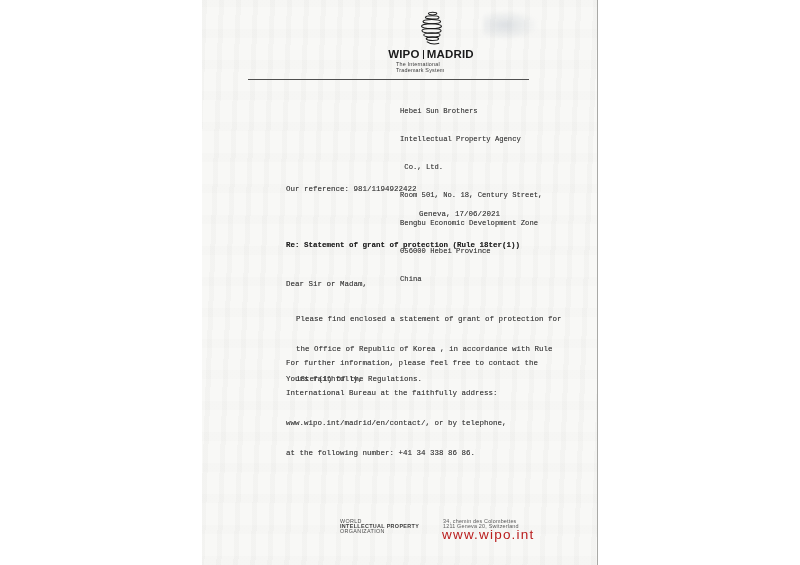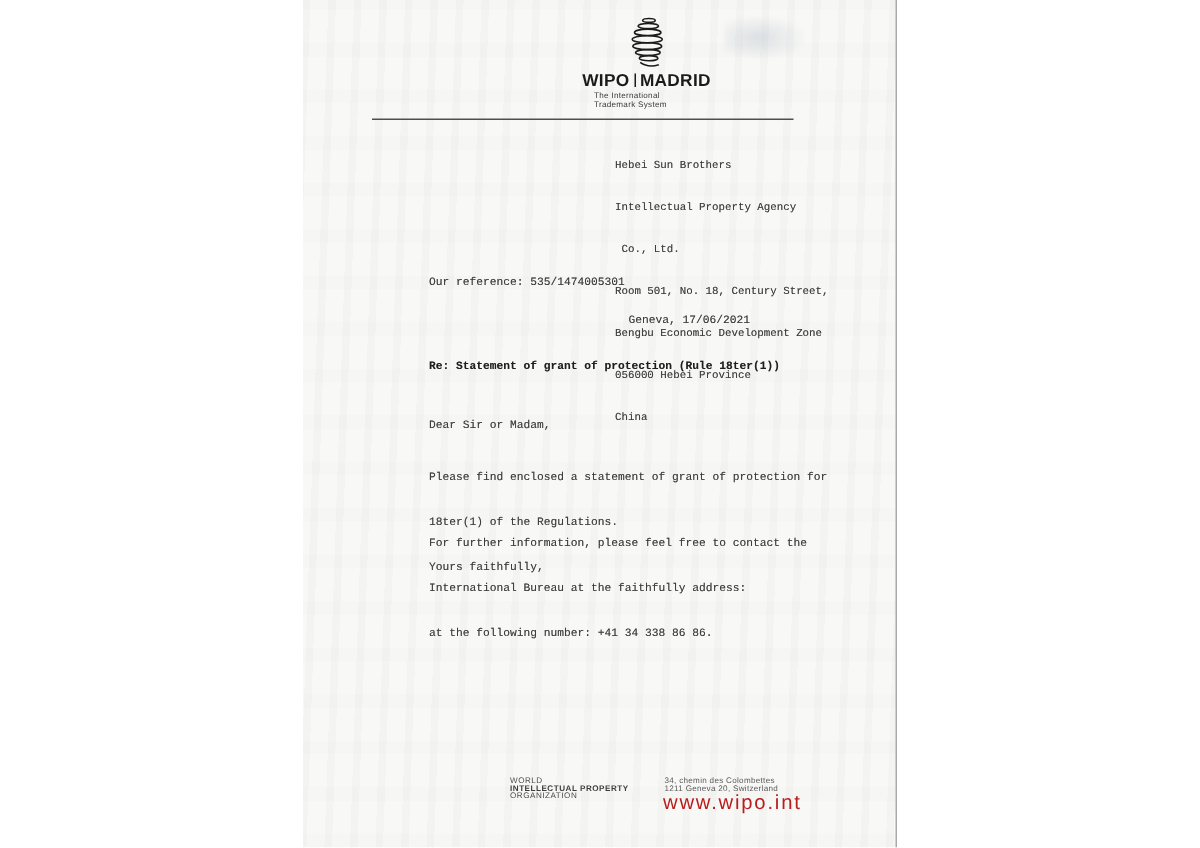--- a/index.html
+++ b/index.html
@@ -68,28 +68,28 @@
   }
 
   
   .mono {
     font-family: "Liberation Mono", "DejaVu Sans Mono", monospace;
     font-size: 7.5px; line-height: 10px;
     color: #3d3d3d;
     white-space: pre;
     text-shadow: 0 0 0.4px rgba(70,70,70,0.55);
   }
-  .addr { position: absolute; left: 208px; top: 87px; font-family: Liberation Mono, monospace; }
+  .addr { position: absolute; left: 198px; top: 87px; font-family: Liberation Mono, monospace; }
   .addr .line { font-size: 7.2px; line-height: 8px; }
   .ref       { position: absolute; left: 84px;  top: 184px; }
   .dateline  { position: absolute; left: 217px; top: 209px; }
   .subject   { position: absolute; left: 84px;  top: 240px; font-weight: bold; color: #1f1f1f; }
   .regline   { position: absolute; left: 84px;  top: 254px; }
   .salute    { position: absolute; left: 84px;  top: 279px; }
-  .para1     { position: absolute; left: 84px;  top: 294px; }
+  .para1     { position: absolute; left: 94px;  top: 294px; }
   .para2     { position: absolute; left: 84px;  top: 338px; }
   .closing   { position: absolute; left: 84px;  top: 374px; }
   .signature { position: absolute; left: 84px;  top: 391px; width: 292px; text-align: center; }
   .signature .line { line-height: 10.5px; }
 
   
   .footer-org {
     position: absolute; left: 138px; top: 519px;
     font-size: 5.4px; line-height: 5.2px;
     letter-spacing: 0.35px;
@@ -144,35 +144,37 @@
   <div class="addr mono">
     <div class="line">Hebei Sun Brothers</div>
     <div class="line">Intellectual Property Agency</div>
     <div class="line"> Co., Ltd.</div>
     <div class="line">Room 501, No. 18, Century Street,</div>
     <div class="line">Bengbu Economic Development Zone</div>
     <div class="line">056000 Hebei Province</div>
     <div class="line">China</div>
   </div>
 
-  <div class="ref mono">Our reference: 535/1474005301</div>
+  <div class="ref mono">Our reference: 981/1194922422</div>
   <div class="dateline mono">Geneva, 17/06/2021</div>
 
   <div class="subject mono">Re: Statement of grant of protection (Rule 18ter(1))</div>
 
   <div class="salute mono">Dear Sir or Madam,</div>
 
   <div class="para1 mono">
     <div class="line">Please find enclosed a statement of grant of protection for</div>
+    <div class="line">the Office of Republic of Korea , in accordance with Rule</div>
     <div class="line">18ter(1) of the Regulations.</div>
   </div>
 
   <div class="para2 mono">
     <div class="line">For further information, please feel free to contact the</div>
     <div class="line">International Bureau at the faithfully address:</div>
+    <div class="line">www.wipo.int/madrid/en/contact/, or by telephone,</div>
     <div class="line">at the following number: +41 34 338 86 86.</div>
   </div>
 
   <div class="closing mono">Yours faithfully,</div>
 
 
   <div class="footer-org">
     <div>WORLD</div>
     <div class="b">INTELLECTUAL PROPERTY</div>
     <div>ORGANIZATION</div>

